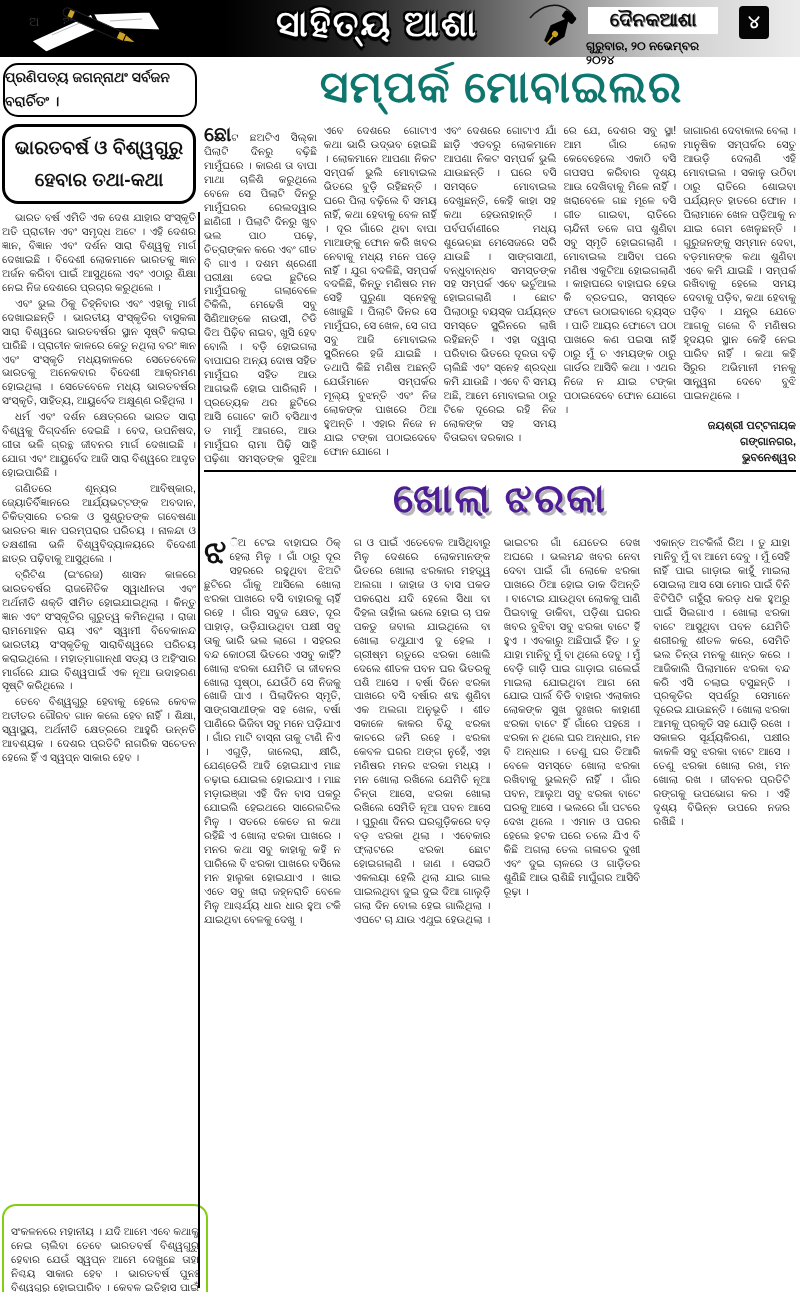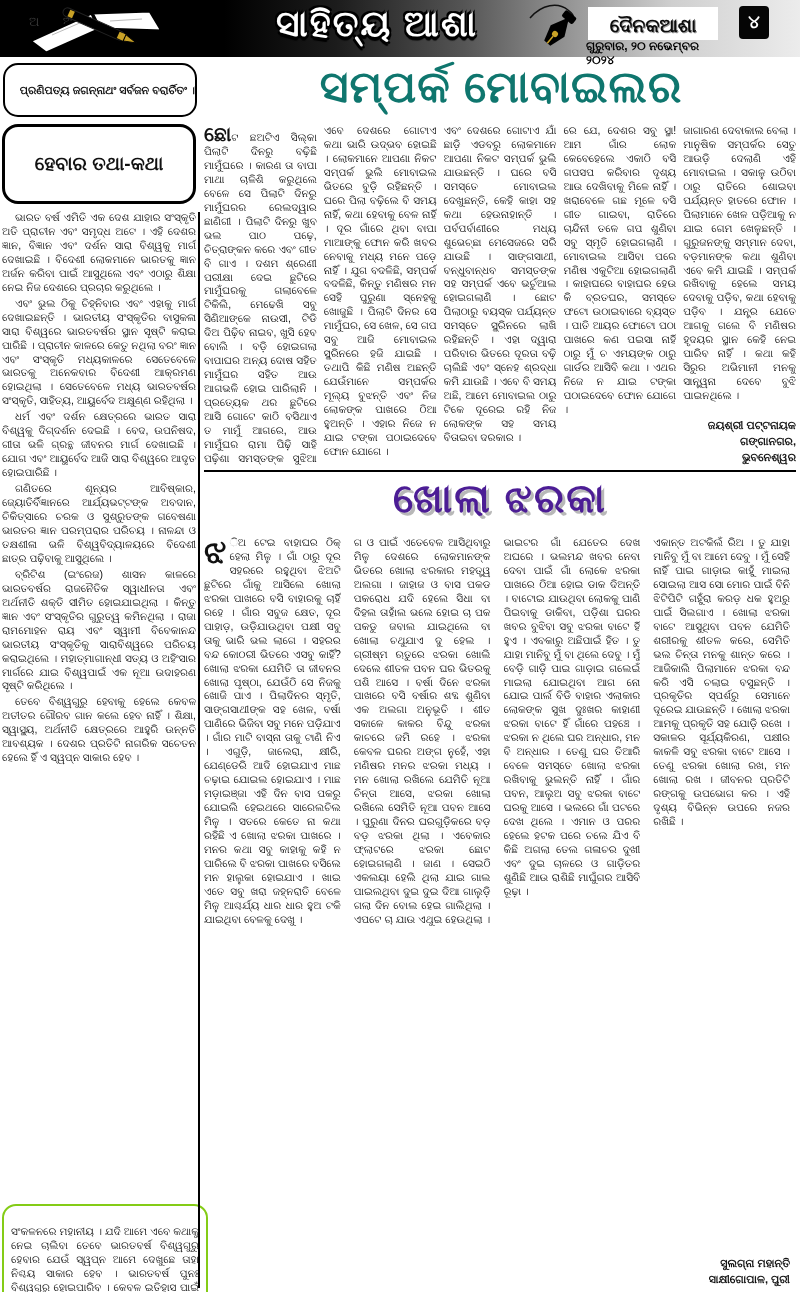--- a/index.html
+++ b/index.html
@@ -8,31 +8,31 @@
   
   .masthead{position:absolute;left:0;top:0;width:800px;height:57px;
     background:linear-gradient(90deg,#000 0%,#000 28%,#1c1c1c 42%,#555 58%,#999 72%,#cfcfcf 84%,#ececec 100%);}
   .watermark{position:absolute;left:5px;top:14px;color:#3c3c3c;font-size:13px;letter-spacing:10px;margin-left:24px;}
   .book-illu{position:absolute;left:22px;top:1px;}
   .mast-title{position:absolute;left:212px;top:3px;width:330px;text-align:center;
     font-size:36px;font-weight:bold;color:#fff;letter-spacing:2px;
     text-shadow:2px 2px 0 #000,-2px 2px 0 #000,2px -2px 0 #000,-2px -2px 0 #000,0 4px 1px #000;}
   .nib-illu{position:absolute;left:524px;top:0px;}
   .paper-name{position:absolute;left:588px;top:7px;width:126px;background:#fff;
-    text-align:center;font-size:19px;font-weight:bold;color:#0c0c0c;padding:8px 2px 3px 2px;
+    text-align:center;font-size:19px;font-weight:bold;color:#0c0c0c;padding:2px 2px 3px 2px;
     text-shadow:1px 1px 0 #9a9a9a;}
   .date-line{position:absolute;left:586px;top:39px;width:132px;text-align:left;
     font-size:12px;font-weight:bold;color:#000;}
   .page-num{position:absolute;left:739px;top:6px;width:30px;height:33px;background:#050505;
     border-radius:4px;color:#fff;font-size:18px;font-weight:bold;display:flex;
     align-items:center;justify-content:center;}
   
   .quote-box{position:absolute;left:3px;top:63px;width:190px;height:50px;
     border:2.5px solid #000;border-radius:15px;display:flex;flex-direction:column;
-    justify-content:center;text-align:right;font-size:11px;font-weight:bold;line-height:1.7;}
+    justify-content:center;text-align:left;font-size:14px;font-weight:bold;line-height:1.7;}
   
   .main-headline{position:absolute;left:205px;top:62px;width:592px;height:56px;
     text-align:center;font-size:44px;font-weight:800;letter-spacing:1px;color:#0f766e;}
   
   .left-col{position:absolute;left:2px;top:124px;width:194px;}
   .left-head-box{border:3px solid #000;border-radius:16px;height:74px;display:flex;
     flex-direction:column;justify-content:center;text-align:center;
     font-size:19px;font-weight:bold;line-height:1.7;}
   .left-body{margin-top:7px;height:944px;overflow:hidden;font-size:10.5px;line-height:1.33;
     text-align:justify;}
@@ -100,20 +100,21 @@
   </div>
 
   <div class="quote-box">
     <div>ପ୍ରଣିପତ୍ୟ ଜଗନ୍ନାଥଂ ସର୍ବଜନ ବରାର୍ଚିତଂ ।</div>
   </div>
 
   <div class="main-headline">ସମ୍ପର୍କ ମୋବାଇଲର</div>
 
   <div class="left-col">
     <div class="left-head-box">
+      <div>ଭାରତବର୍ଷ ଓ ବିଶ୍ୱଗୁରୁ</div>
       <div>ହେବାର ତଥା-କଥା</div>
     </div>
     <div class="left-body">
       <p>ଭାରତ ବର୍ଷ ଏମିତି ଏକ ଦେଶ ଯାହାର ସଂସ୍କୃତି ଅତି ପ୍ରାଚୀନ ଏବଂ ସମୃଦ୍ଧ ଅଟେ । ଏହି ଦେଶର ଜ୍ଞାନ, ବିଜ୍ଞାନ ଏବଂ ଦର୍ଶନ ସାରା ବିଶ୍ୱକୁ ମାର୍ଗ ଦେଖାଇଛି । ବିଦେଶୀ ଲୋକମାନେ ଭାରତକୁ ଜ୍ଞାନ ଅର୍ଜନ କରିବା ପାଇଁ ଆସୁଥିଲେ ଏବଂ ଏଠାରୁ ଶିକ୍ଷା ନେଇ ନିଜ ଦେଶରେ ପ୍ରଚାର କରୁଥିଲେ ।</p>
       <p>ଏବଂ ଭୁଲ ଠିକୁ ଚିହ୍ନିବାର ଏବଂ ଏହାକୁ ମାର୍ଗ ଦେଖାଇଛନ୍ତି । ଭାରତୀୟ ସଂସ୍କୃତିର ବାସୁକଳା ସାରା ବିଶ୍ୱରେ ଭାରତବର୍ଷର ସ୍ଥାନ ସୃଷ୍ଟି କରାଇ ପାରିଛି । ପ୍ରାଚୀନ କାଳରେ କେତୁ ନଥିଲା ବରଂ ଜ୍ଞାନ ଏବଂ ସଂସ୍କୃତି ମଧ୍ୟକାଳରେ ସେତେବେଳେ ଭାରତକୁ ଅନେକବାର ବିଦେଶୀ ଆକ୍ରମଣ ହୋଇଥିଲା । ସେତେବେଳେ ମଧ୍ୟ ଭାରତବର୍ଷର ସଂସ୍କୃତି, ସାହିତ୍ୟ, ଆୟୁର୍ବେଦ ଅକ୍ଷୁଣ୍ଣ ରହିଥିଲା ।</p>
       <p>ଧର୍ମ ଏବଂ ଦର୍ଶନ କ୍ଷେତ୍ରରେ ଭାରତ ସାରା ବିଶ୍ୱକୁ ଦିଗ୍‌ଦର୍ଶନ ଦେଇଛି । ବେଦ, ଉପନିଷଦ, ଗୀତା ଭଳି ଗ୍ରନ୍ଥ ଜୀବନର ମାର୍ଗ ଦେଖାଇଛି । ଯୋଗ ଏବଂ ଆୟୁର୍ବେଦ ଆଜି ସାରା ବିଶ୍ୱରେ ଆଦୃତ ହୋଇପାରିଛି ।</p>
       <p>ଗଣିତରେ ଶୂନ୍ୟର ଆବିଷ୍କାର, ଜ୍ୟୋତିର୍ବିଜ୍ଞାନରେ ଆର୍ଯ୍ୟଭଟ୍ଟଙ୍କ ଅବଦାନ, ଚିକିତ୍ସାରେ ଚରକ ଓ ସୁଶ୍ରୁତଙ୍କ ଗବେଷଣା ଭାରତର ଜ୍ଞାନ ପରମ୍ପରାର ପରିଚୟ । ନାଳନ୍ଦା ଓ ତକ୍ଷଶୀଳା ଭଳି ବିଶ୍ୱବିଦ୍ୟାଳୟରେ ବିଦେଶୀ ଛାତ୍ର ପଢ଼ିବାକୁ ଆସୁଥିଲେ ।</p>
       <p>ବ୍ରିଟିଶ (ଇଂରେଜ) ଶାସନ କାଳରେ ଭାରତବର୍ଷର ରାଜନୈତିକ ସ୍ୱାଧୀନତା ଏବଂ ଅର୍ଥନୀତି ଶକ୍ତି ସୀମିତ ହୋଇଯାଇଥିଲା । କିନ୍ତୁ ଜ୍ଞାନ ଏବଂ ସଂସ୍କୃତିର ଗୁରୁତ୍ୱ କମିନଥିଲା । ରାଜା ରାମମୋହନ ରାୟ ଏବଂ ସ୍ୱାମୀ ବିବେକାନନ୍ଦ ଭାରତୀୟ ସଂସ୍କୃତିକୁ ସାରାବିଶ୍ୱରେ ପରିଚୟ କରାଇଥିଲେ । ମହାତ୍ମାଗାନ୍ଧୀ ସତ୍ୟ ଓ ଅହିଂସାର ମାର୍ଗରେ ଯାଇ ବିଶ୍ୱପାଇଁ ଏକ ନୂଆ ଉଦାହରଣ ସୃଷ୍ଟି କରିଥିଲେ ।</p>
       <p>ତେବେ ବିଶ୍ୱଗୁରୁ ହେବାକୁ ହେଲେ କେବଳ ଅତୀତର ଗୌରବ ଗାନ କଲେ ହେବ ନାହିଁ । ଶିକ୍ଷା, ସ୍ୱାସ୍ଥ୍ୟ, ଅର୍ଥନୀତି କ୍ଷେତ୍ରରେ ଆହୁରି ଉନ୍ନତି ଆବଶ୍ୟକ । ଦେଶର ପ୍ରତିଟି ନାଗରିକ ସଚେତନ ହେଲେ ହିଁ ଏ ସ୍ୱପ୍ନ ସାକାର ହେବ ।</p>
     </div>
@@ -158,20 +159,16 @@
       <div class="coltext"><span class="dropcap">ଝ</span><span>ିଅ ଟେଇ ବାହାଘର ଠିକ୍ ହେଲା ମିଳୁ । ଗାଁ ଠାରୁ ଦୂର ସହରରେ ରହୁଥିବା ଝିଅଟି ଛୁଟିରେ ଗାଁକୁ ଆସିଲେ ଖୋଲା ଝରକା ପାଖରେ ବସି ବାହାରକୁ ଚାହିଁ ରହେ । ଗାଁର ସବୁଜ କ୍ଷେତ, ଦୂର ପାହାଡ଼, ଉଡ଼ିଯାଉଥିବା ପକ୍ଷୀ ସବୁ ତାକୁ ଭାରି ଭଲ ଲାଗେ । ସହରର ବନ୍ଦ କୋଠରୀ ଭିତରେ ଏସବୁ କାହିଁ? ଖୋଲା ଝରକା ଯେମିତି ତା ଜୀବନର ଖୋଲା ପୃଷ୍ଠା, ଯେଉଁଠି ସେ ନିଜକୁ ଖୋଜି ପାଏ । ପିଲାଦିନର ସ୍ମୃତି, ସାଙ୍ଗସାଥୀଙ୍କ ସହ ଖେଳ, ବର୍ଷା ପାଣିରେ ଭିଜିବା ସବୁ ମନେ ପଡ଼ିଯାଏ । ଗାଁର ମାଟି ବାସ୍ନା ତାକୁ ଟାଣି ନିଏ । ଏଗୁଡ଼ି, ଜାଲେରା, କ୍ଷୀରି, ଯେଣ୍ଡେରି ଆଦି ହୋଇଯାଏ ମାଛ ଚଢ଼ାଇ ଯୋଇଲ ହୋଇଯାଏ । ମାଛ ମଡ଼ାଇଞ୍ଜା ଏହି ଦିନ ବାସ ପକରୁ ଯୋଇଲି ହେଇଥରେ ସାରେଲଚିଲ ମିଳୁ । ସତରେ କେତେ ନା କଥା ରହିଛି ଏ ଖୋଲା ଝରକା ପାଖରେ । ମନର କଥା ସବୁ କାହାକୁ କହି ନ ପାରିଲେ ବି ଝରକା ପାଖରେ ବସିଲେ ମନ ହାଲୁକା ହୋଇଯାଏ । ଖାଇ ଏତେ ସବୁ ଖରା ଜହ୍ନରାତି ବେଳେ ମିଳୁ ଆଶ୍ଚର୍ଯ୍ୟ ଧାର ଧାର ହୁଅ ଟକି ଯାଇଥିବା ବେଳକୁ ଦେଖୁ ।</span></div>
     </div>
     <div class="col">
       <div class="coltext">ଗ ଓ ପାଇଁ ଏତେବେଳ ଆସିଥିବାରୁ ମିଳୁ ଦେଶରେ ଲୋକମାନଙ୍କ ଭିତରେ ଖୋଲା ଝରକାର ମହତ୍ତ୍ୱ ଅଲଗା । ଜାହାଜ ଓ ବାସ ପକଡ ପକରୋଧ ଯଦି ହେଲେ ସିଧା ବା ଦିହଲ ତାହାଁଲ ଭଲେ ହୋଇ ଚା ପକ ପକଡୁ ଜବାଲ ଯାଇଥିଲେ ବା ଖୋଲା ଚଥୁଯାଏ ଦୁ ହେଲ । ଗ୍ରୀଷ୍ମ ଋତୁରେ ଝରକା ଖୋଲି ଦେଲେ ଶୀତଳ ପବନ ଘର ଭିତରକୁ ପଶି ଆସେ । ବର୍ଷା ଦିନେ ଝରକା ପାଖରେ ବସି ବର୍ଷାର ଶବ୍ଦ ଶୁଣିବା ଏକ ଅଲଗା ଅନୁଭୂତି । ଶୀତ ସକାଳେ କାକର ବିନ୍ଦୁ ଝରକା କାଚରେ ଜମି ରହେ । ଝରକା କେବଳ ଘରର ଅଙ୍ଗ ନୁହେଁ, ଏହା ମଣିଷର ମନର ଝରକା ମଧ୍ୟ । ମନ ଖୋଲା ରଖିଲେ ଯେମିତି ନୂଆ ଚିନ୍ତା ଆସେ, ଝରକା ଖୋଲା ରଖିଲେ ସେମିତି ନୂଆ ପବନ ଆସେ । ପୁରୁଣା ଦିନର ଘରଗୁଡ଼ିକରେ ବଡ଼ ବଡ଼ ଝରକା ଥିଲା । ଏବେକାର ଫ୍ଲାଟରେ ଝରକା ଛୋଟ ହୋଇଗଲାଣି । ଜାଣ । ସେଇଠି ଏକଲୟା ହେଲି ଥିଲା ଯାଇ ଗାଲ ପାଇଲଥିବା ଦୁଇ ଦୁଇ ଦିଆ ଗାଲୁଡ଼ି ଗଲା ଦିନ ବୋଲ ହେଇ ଗାଲିଥିଲା । ଏପଟେ ଚା ଯାଉ ଏଥୁଇ ହେଉଥିଲା ।</div>
     </div>
     <div class="col">
       <div class="coltext">ଭାଇଟର ଗାଁ ଯେତେର ଦେଖ ଅଘରେ । ଭଲମନ୍ଦ ଖବର ନେବା ଦେବା ପାଇଁ ଗାଁ ଲୋକେ ଝରକା ପାଖରେ ଠିଆ ହୋଇ ଡାକ ଦିଅନ୍ତି । ବାଟୋଇ ଯାଉଥିବା ଲୋକକୁ ପାଣି ପିଇବାକୁ ଡାକିବା, ପଡ଼ିଶା ଘରର ଖବର ବୁଝିବା ସବୁ ଝରକା ବାଟେ ହିଁ ହୁଏ । ଏବକାରୁ ଅଛିପାଇଁ ହିତ । ତୁ ଯାହା ମାନିବୁ ମୁଁ ବା ଥିଲେ ଦେବୁ । ମୁଁ ବେଡ଼ି ଗାଡ଼ି ପାଇ ଗାଡ଼ାଇ ଗଲେଇଁ ମାଇଲା ଯୋଇଥିବା ଆଗ ନୋ ଯୋଇ ପାର୍ଲ ବିଡି ବାହାର ଏଲାକାର ଲୋକଙ୍କ ସୁଖ ଦୁଃଖର କାହାଣୀ ଝରକା ବାଟେ ହିଁ ଗାଁରେ ପହଞ୍ଚେ । ଝରକା ନ ଥିଲେ ଘର ଅନ୍ଧାର, ମନ ବି ଅନ୍ଧାର । ତେଣୁ ଘର ତିଆରି ବେଳେ ସମସ୍ତେ ଖୋଲା ଝରକା ରଖିବାକୁ ଭୁଲନ୍ତି ନାହିଁ । ଗାଁର ପବନ, ଆଲୁଅ ସବୁ ଝରକା ବାଟେ ଘରକୁ ଆସେ । ଭଲରେ ଗାଁ ପଟରେ ଦେଖ ଥିଲେ । ଏମାନ ଓ ପରର ହେଲେ ହଟକ ପରେ ଚଲେ ଯିଏ ବି କିଛି ଅଗଲା ତେଲ ଗଳାଚର ଦୁଖୀ ଏବଂ ଦୁଇ ଚାଳରେ ଓ ଗାଡ଼ିତର ଶୁଣିଛି ଆଉ ରାଶିଛି ମାଘୁଁଗର ଆସିବି ରୂଢ଼ା ।</div>
     </div>
     <div class="col">
       <div class="coltext">ଏକାନ୍ତ ଅଟକିଲଁ ରିଅ । ତୁ ଯାହା ମାନିବୁ ମୁଁ ବା ଆମେ ଦେବୁ । ମୁଁ ସେହି ନାହିଁ ପାଇ ଗାଡ଼ାଇ କାହୁଁ ମାଇଲା ସୋଇଲା ଆସ ସୋ ମୋର ପାଇଁ ବିନି ଝିଟିପିଟି ଗହୁଁରା କରଡ଼ ଧକ ହୁଅରୁ ପାଇଁ ସିଲଗାଏ । ଖୋଲା ଝରକା ବାଟେ ଆସୁଥିବା ପବନ ଯେମିତି ଶରୀରକୁ ଶୀତଳ କରେ, ସେମିତି ଭଲ ଚିନ୍ତା ମନକୁ ଶାନ୍ତ କରେ । ଆଜିକାଲି ପିଲାମାନେ ଝରକା ବନ୍ଦ କରି ଏସି ଚଲାଇ ବସୁଛନ୍ତି । ପ୍ରକୃତିର ସ୍ପର୍ଶରୁ ସେମାନେ ଦୂରେଇ ଯାଉଛନ୍ତି । ଖୋଲା ଝରକା ଆମକୁ ପ୍ରକୃତି ସହ ଯୋଡ଼ି ରଖେ । ସକାଳର ସୂର୍ଯ୍ୟକିରଣ, ପକ୍ଷୀର କାକଳି ସବୁ ଝରକା ବାଟେ ଆସେ । ତେଣୁ ଝରକା ଖୋଲା ରଖ, ମନ ଖୋଲା ରଖ । ଜୀବନର ପ୍ରତିଟି ରଙ୍ଗକୁ ଉପଭୋଗ କର । ଏହି ଦୃଶ୍ୟ ବିଭିନ୍ନ ଉପରେ ନଜର ରଖିଛି ।</div>
-      <div class="byline">
-        <div>ସୁଲଗ୍ନା ମହାନ୍ତି</div>
-        <div>ସାକ୍ଷୀଗୋପାଳ, ପୁରୀ</div>
-      </div>
     </div>
   </div>
 
 </div>
 
 </body></html>

